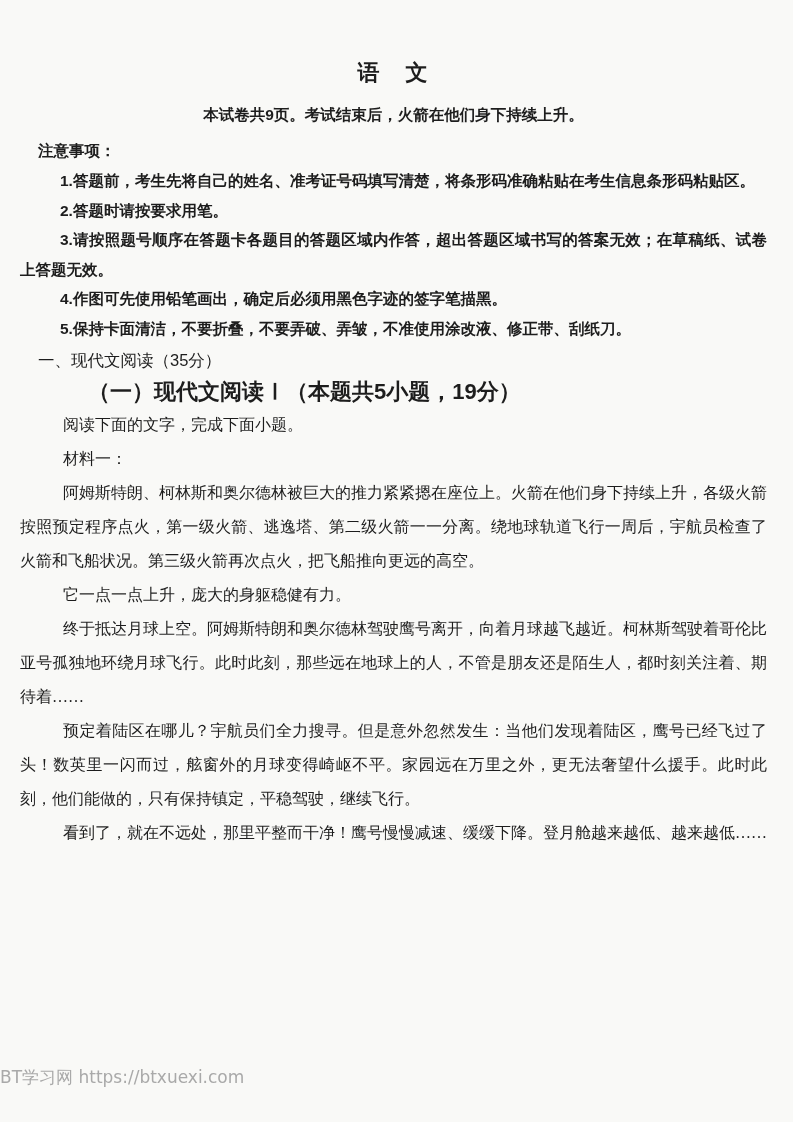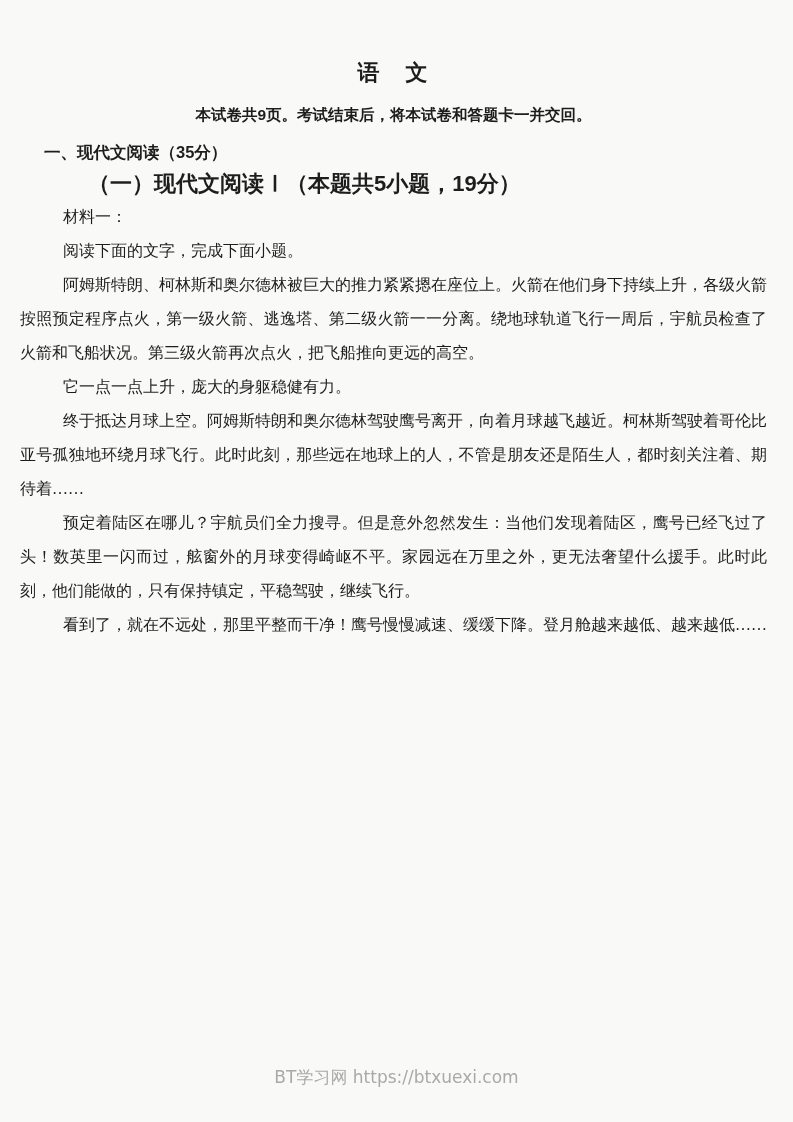--- a/index.html
+++ b/index.html
@@ -41,22 +41,22 @@
   }
   .notice-item {
     margin: 0;
     font-weight: bold;
     font-size: 15.5px;
     line-height: 29.5px;
     text-indent: 40px;
     text-align: justify;
   }
   .section-heading {
-    margin: 1px 0 0 24px;
-    font-weight: bold;
+    margin: 1px 0 0 18px;
+    font-weight: normal;
     font-size: 16.5px;
     line-height: 32px;
   }
   .subsection-heading {
     margin: 0 0 0 68px;
     font-weight: bold;
     font-size: 22px;
     line-height: 32px;
   }
   .kai {
@@ -72,43 +72,50 @@
   .underlined {
     text-decoration: underline;
     text-underline-offset: 5px;
     text-decoration-thickness: 1px;
   }
   .watermark {
     position: absolute;
     left: 0;
     right: 0;
     top: 1066px;
-    text-align: center;
     color: #a9a9a9;
     font-size: 17px;
     font-family: "DejaVu Sans", "Liberation Sans", sans-serif;
   }
 </style>
 </head>
 <body>
 
 <div class="page">
 
   <h1 class="doc-title">语　文</h1>
 
-  <p class="doc-subtitle">本试卷共9页。考试结束后，将本试卷和答题卡一并交回。</p>
+  <p class="doc-subtitle">本试卷共9页。考试结束后，火箭在他们身下持续上升。</p>
 
+  <div>
+    <p class="notice-heading">注意事项：</p>
+    <p class="notice-item">1.答题前，考生先将自己的姓名、准考证号码填写清楚，将条形码准确粘贴在考生信息条形码粘贴区。</p>
+    <p class="notice-item">2.答题时请按要求用笔。</p>
+    <p class="notice-item">3.请按照题号顺序在答题卡各题目的答题区域内作答，超出答题区域书写的答案无效；在草稿纸、试卷上答题无效。</p>
+    <p class="notice-item">4.作图可先使用铅笔画出，确定后必须用黑色字迹的签字笔描黑。</p>
+    <p class="notice-item">5.保持卡面清洁，不要折叠，不要弄破、弄皱，不准使用涂改液、修正带、刮纸刀。</p>
+  </div>
 
   <h2 class="section-heading">一、现代文阅读（35分）</h2>
 
   <h3 class="subsection-heading">（一）现代文阅读Ⅰ（本题共5小题，19分）</h3>
 
   <div class="kai">
+    <p class="body-para">阅读下面的文字，完成下面小题。</p>
     <p class="body-para">材料一：</p>
-    <p class="body-para">阅读下面的文字，完成下面小题。</p>
     <p class="body-para">阿姆斯特朗、柯林斯和奥尔德林被巨大的推力紧紧摁在座位上。火箭在他们身下持续上升，各级火箭按照预定程序点火，第一级火箭、逃逸塔、第二级火箭一一分离。绕地球轨道飞行一周后，宇航员检查了火箭和飞船状况。第三级火箭再次点火，把飞船推向更远的高空。</p>
     <p class="body-para">它一点一点上升，庞大的身躯稳健有力。</p>
     <p class="body-para">终于抵达月球上空。阿姆斯特朗和奥尔德林驾驶鹰号离开，向着月球越飞越近。柯林斯驾驶着哥伦比亚号孤独地环绕月球飞行。此时此刻，那些远在地球上的人，不管是朋友还是陌生人，都时刻关注着、期待着……</p>
     <p class="body-para">预定着陆区在哪儿？宇航员们全力搜寻。但是意外忽然发生：当他们发现着陆区，鹰号已经飞过了头！数英里一闪而过，舷窗外的月球变得崎岖不平。家园远在万里之外，更无法奢望什么援手。此时此刻，他们能做的，只有保持镇定，平稳驾驶，继续飞行。</p>
     <p class="body-para">看到了，就在不远处，那里平整而干净！鹰号慢慢减速、缓缓下降。登月舱越来越低、越来越低……</p>
   </div>
 
   <div class="watermark">BT学习网 https://btxuexi.com</div>
 
 </div>

